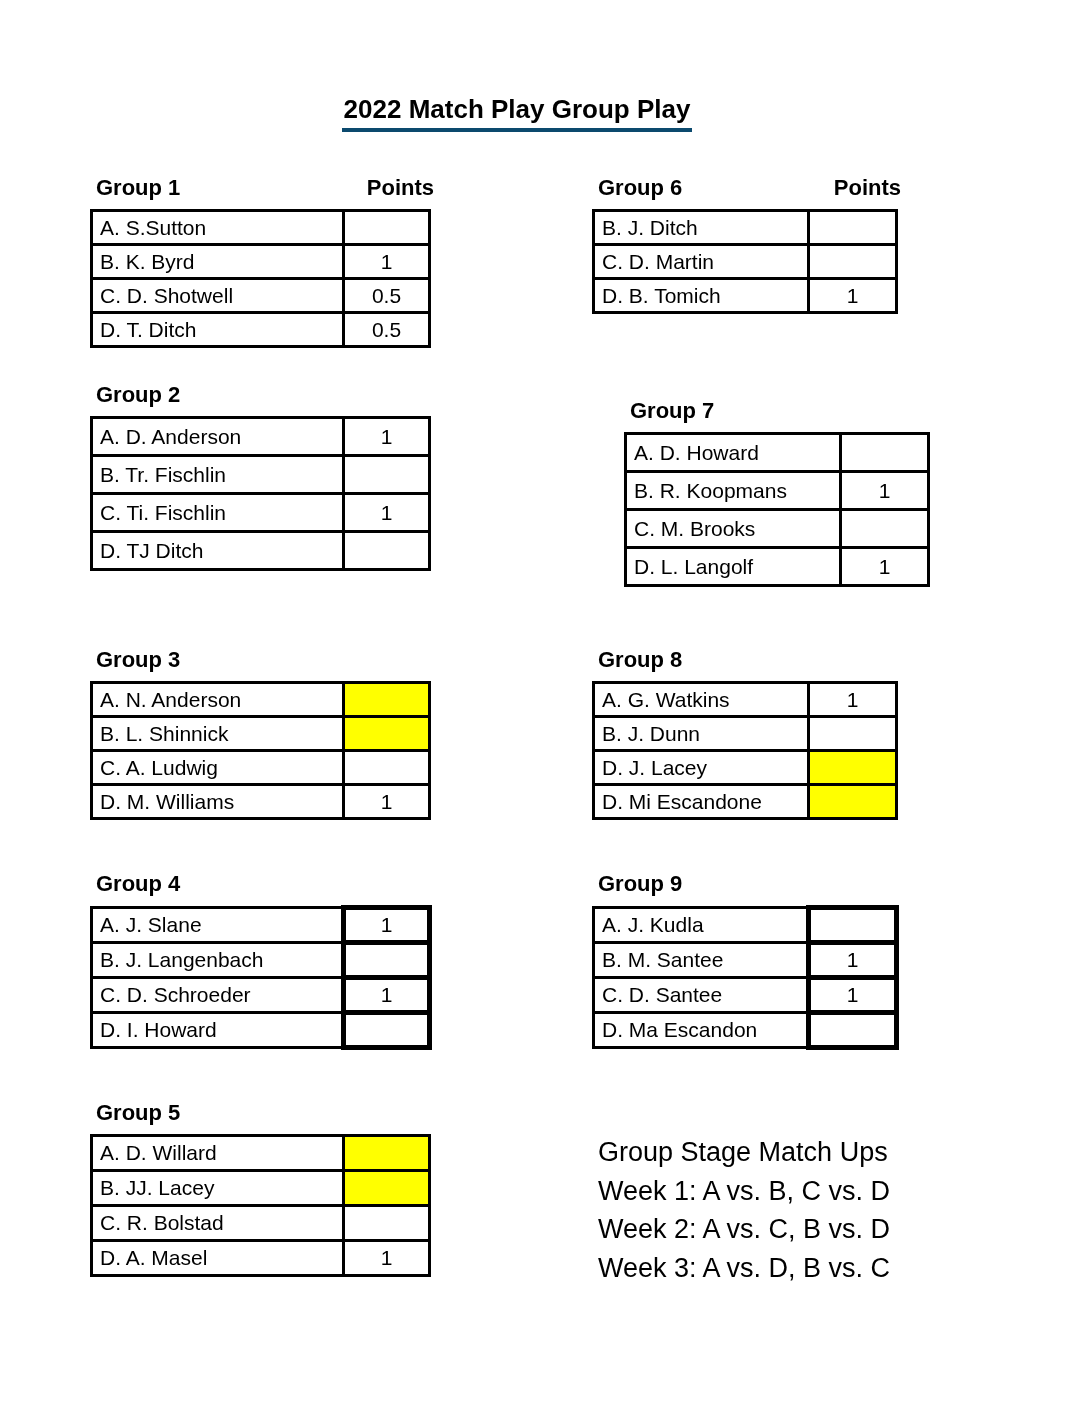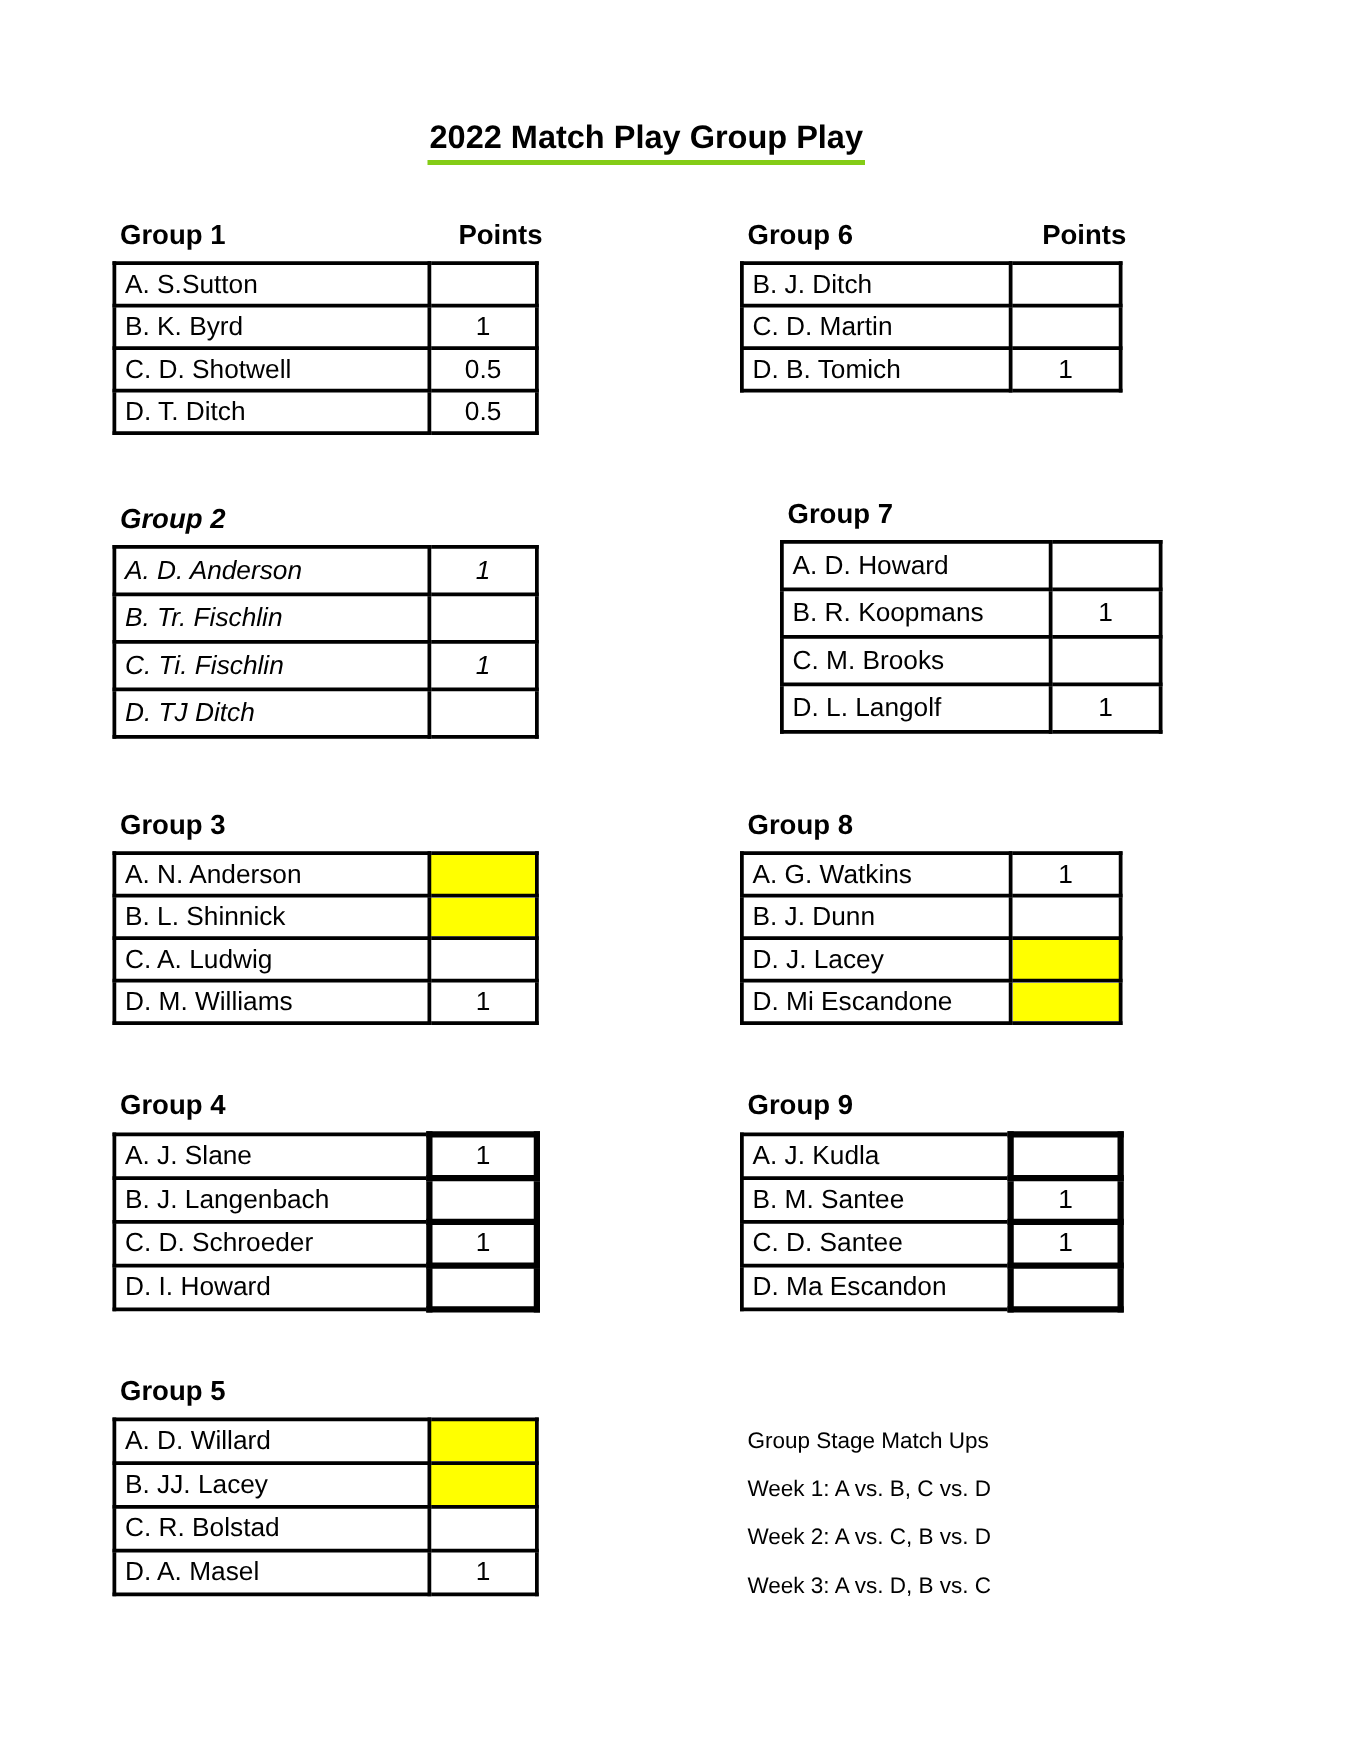--- a/index.html
+++ b/index.html
@@ -8,21 +8,21 @@
     width: 1088px; height: 1408px;
     font-family: "Liberation Sans", sans-serif;
     color: #000;
   }
   .page { position: relative; width: 1088px; height: 1408px; overflow: hidden; background: #fff; }
 
   .title-wrap { position: absolute; left: 0; top: 94px; width: 1034px; text-align: center; }
   .title {
     display: inline-block;
     font-size: 26px; font-weight: bold;
-    border-bottom: 4px solid #84cc16;
+    border-bottom: 4px solid #0c4a6e;
     padding: 0 2px 3px 2px;
   }
 
   .group { position: absolute; }
   .group.colL { left: 90px; }
   .group.colR { left: 592px; }
 
   .group-header { position: relative; height: 36px; font-size: 22px; font-weight: bold; }
   .group-name { position: absolute; left: 6px; top: 2px; white-space: nowrap; }
   .points-label { position: absolute; top: 2px; text-align: right; }
@@ -37,29 +37,29 @@
   .colL td.name { width: 252px; }
   .colL td.pts  { width: 86px; }
   .colR td.name { width: 215px; }
   .colR td.pts  { width: 88px; }
 
   .rh37 td { height: 34px; }
   .rh41 td { height: 38px; }
   .rh38 td { height: 35px; }
 
   .g1 { top: 173px; }  .g6 { top: 173px; }
-  .g2 { top: 400px; font-style: italic; }  .g7 { top: 396px; padding-left: 32px; }
+  .g2 { top: 380px; }  .g7 { top: 396px; padding-left: 32px; }
   .g3 { top: 645px; }  .g8 { top: 645px; }
   .g4 { top: 869px; }  .g9 { top: 869px; }
   .g5 { top: 1098px; }
 
   .hl { background: #FFFF00; }
   table.thick td.pts { border-width: 5px; }
 
-  .matchups { position: absolute; left: 598px; top: 1133px; font-size: 18px; line-height: 38.5px; }
+  .matchups { position: absolute; left: 598px; top: 1133px; font-size: 27px; line-height: 38.5px; }
   .matchups div { white-space: nowrap; }
 </style>
 </head>
 <body>
 
 <div class="page">
 
   <div class="title-wrap">
     <span class="title">2022 Match Play Group Play</span>
   </div>

